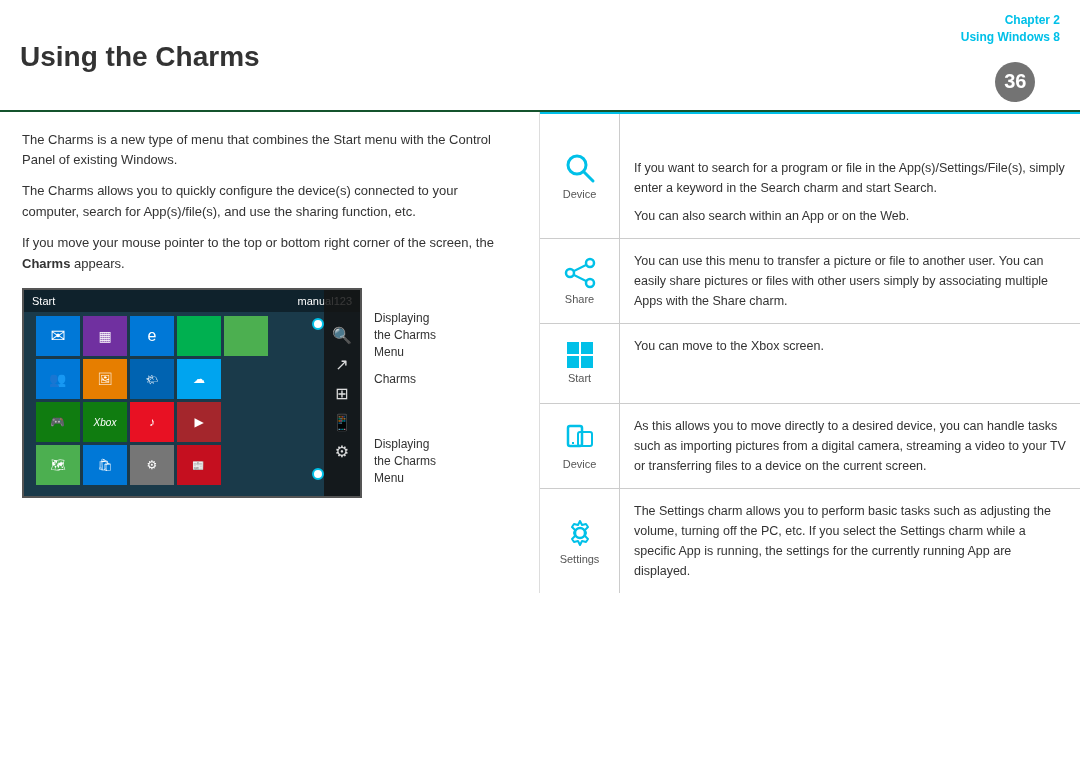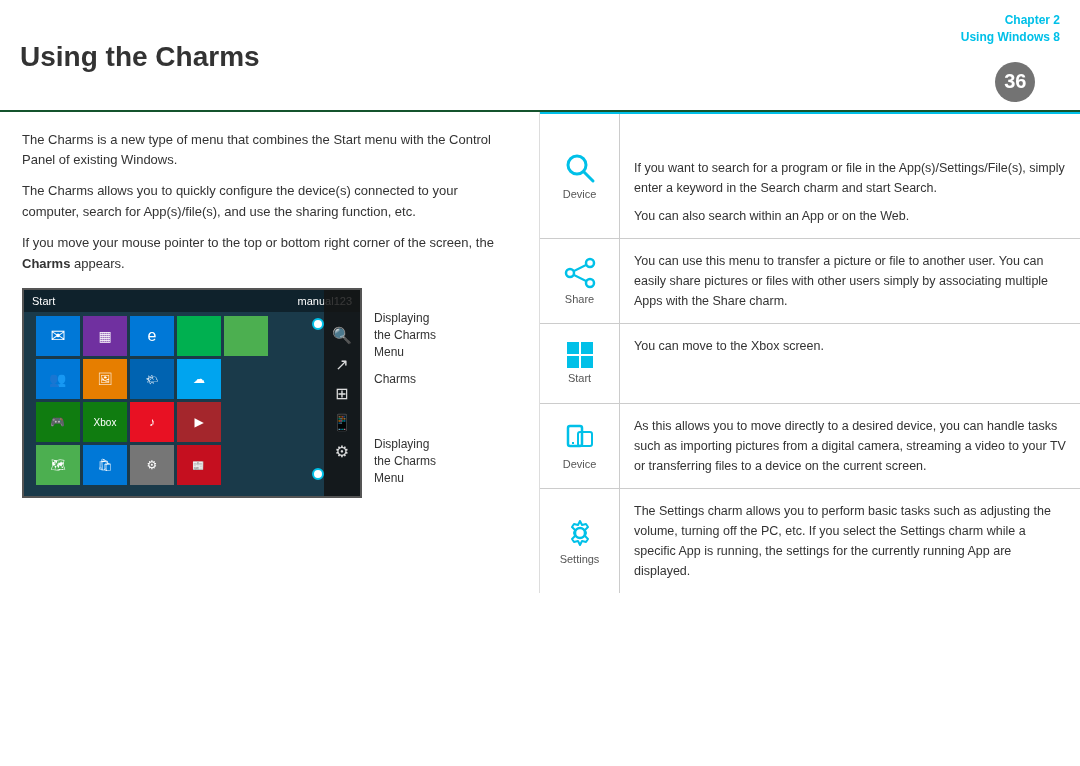--- a/index.html
+++ b/index.html
@@ -128,21 +128,21 @@
     }
     .tile.mail { background: #0078d7; }
     .tile.calendar { background: #7030a0; }
     .tile.ie { background: #0078d7; }
     .tile.green { background: #00b050; }
     .tile.people { background: #0078d7; }
     .tile.photos { background: #e67e00; }
     .tile.sky { background: #0063b1; }
     .tile.cloud { background: #00a4ef; }
     .tile.game { background: #107c10; }
-    .tile.xbox { background: #107c10; }
+    .tile.xbox { background: #107c10; font-style: italic; }
     .tile.music { background: #e81123; }
     .tile.video { background: #a4262c; }
     .tile.map { background: #4caf50; }
     .tile.store { background: #0078d7; }
     .tile.settings { background: #767676; }
     .tile.news { background: #c50f1f; width: 44px; height: 40px; }
 
     .tiles-row {
       display: flex;
       gap: 3px;

